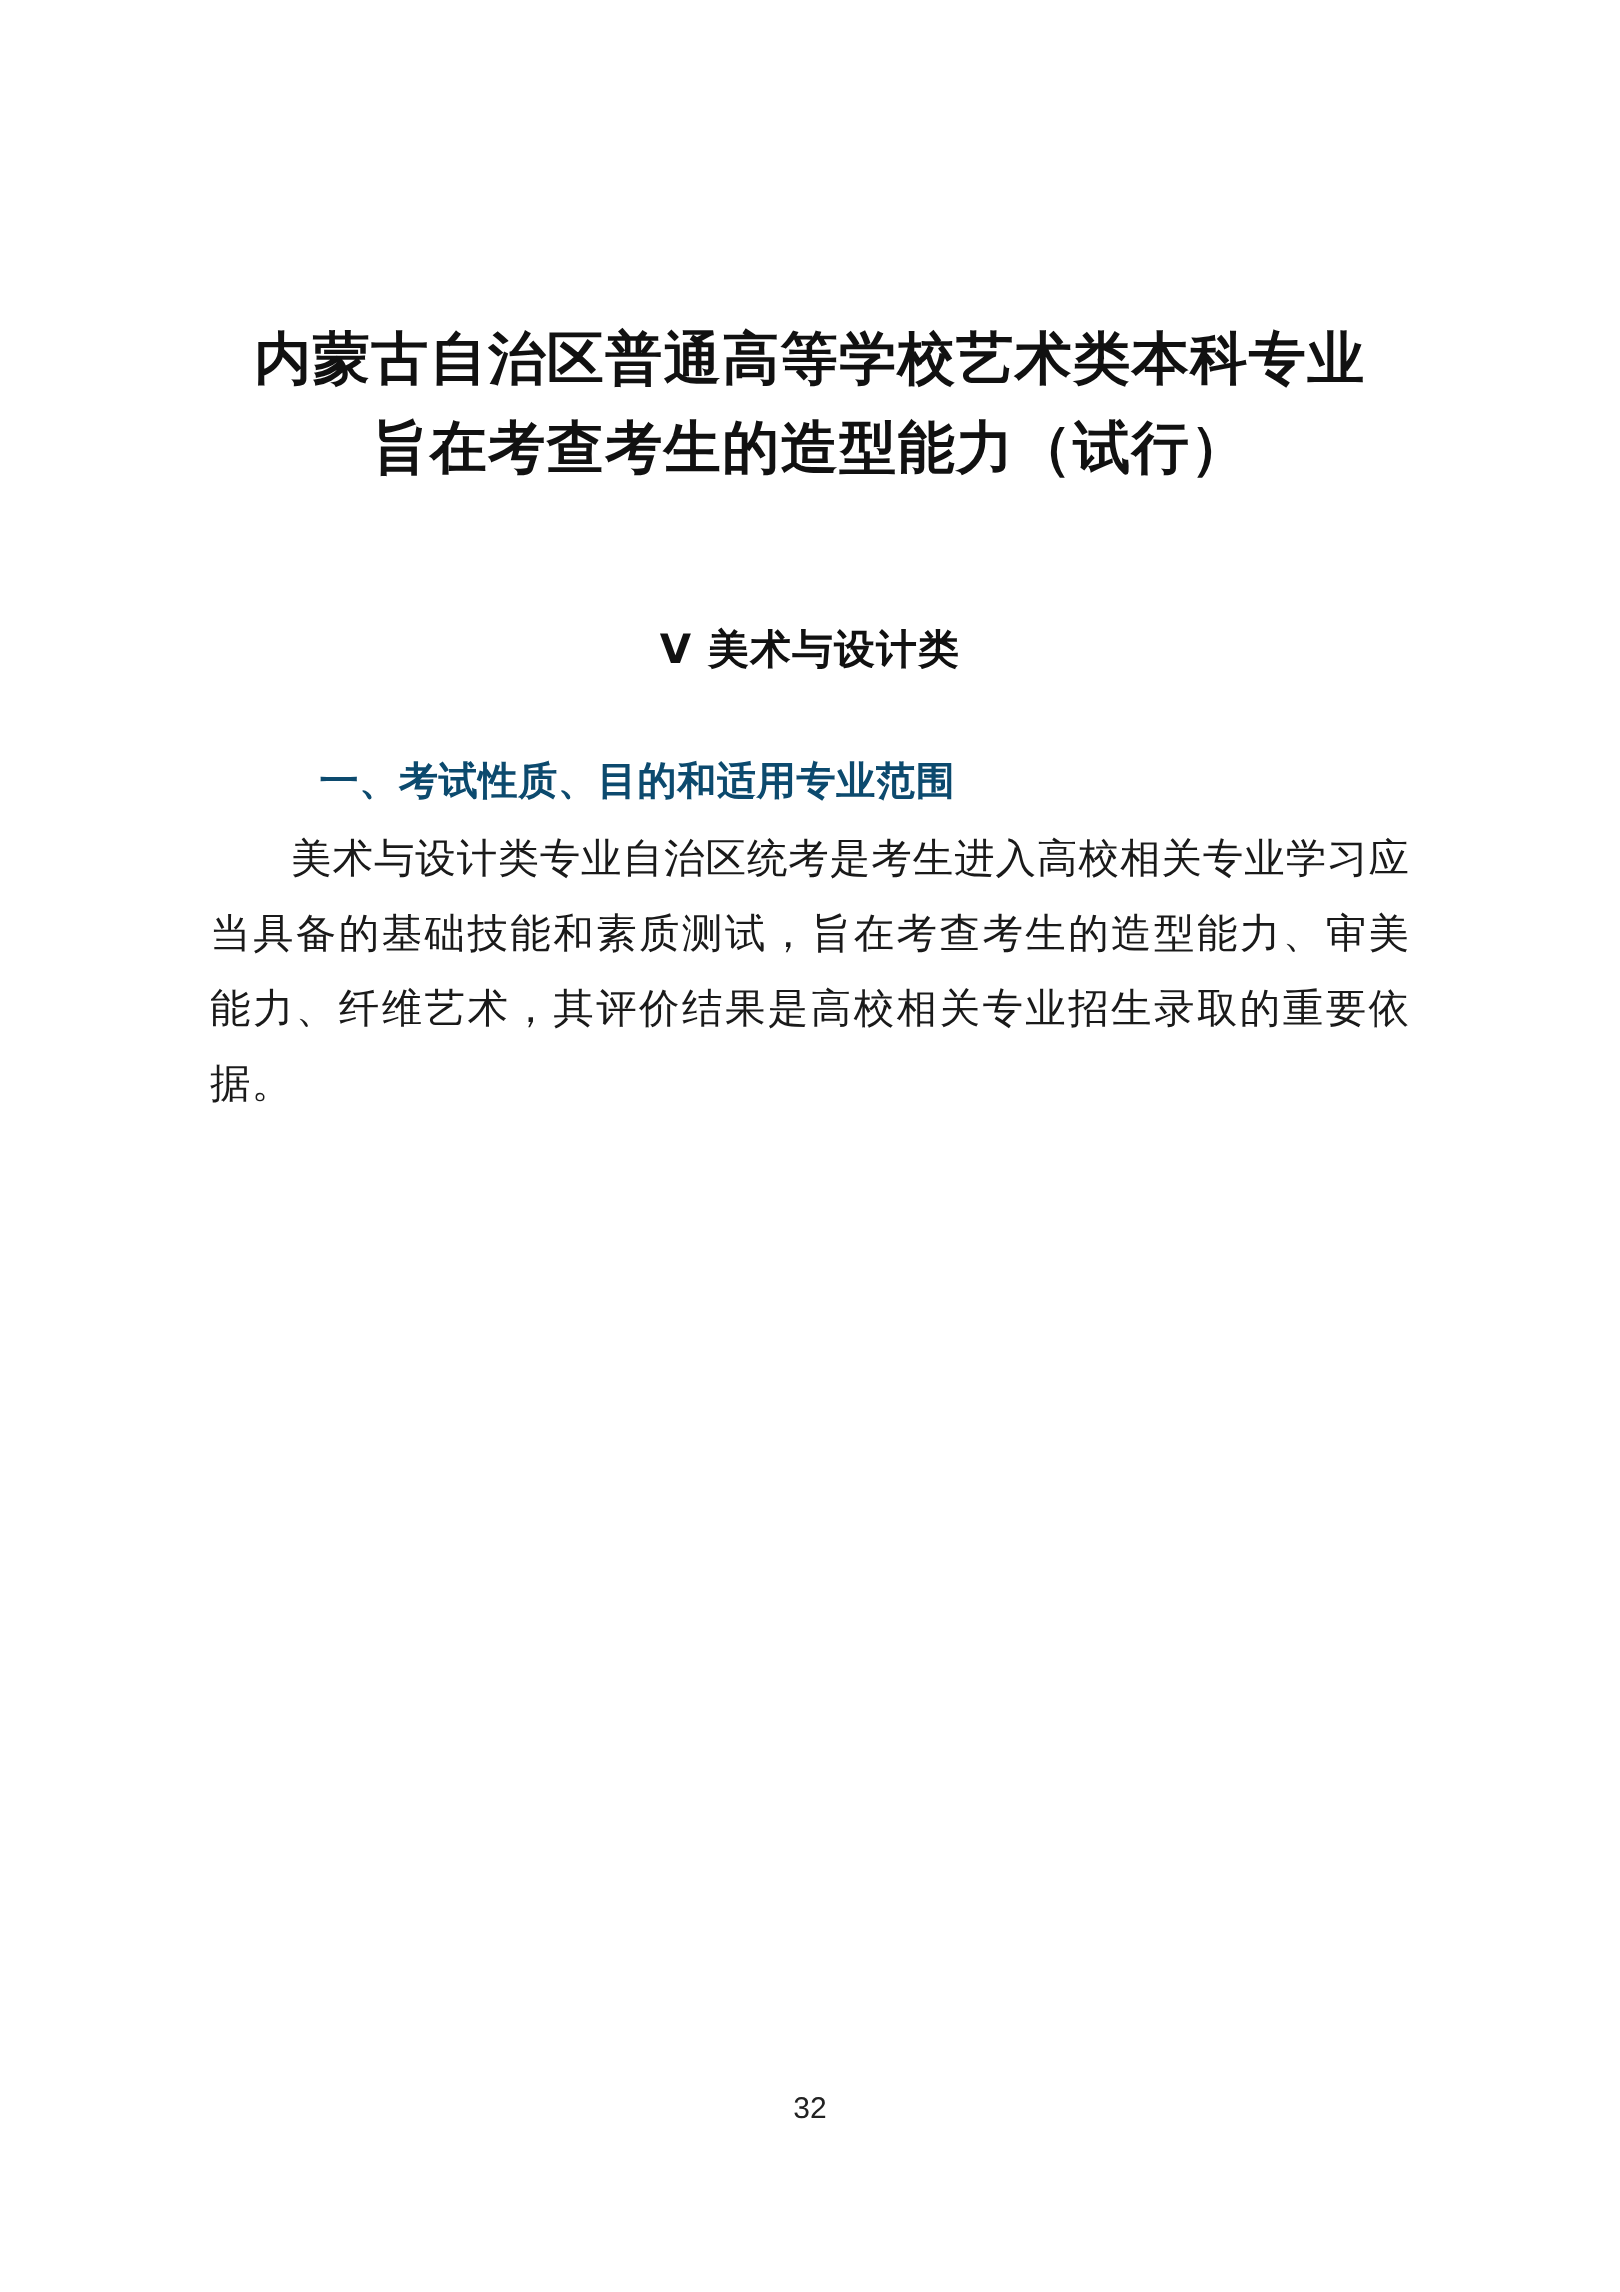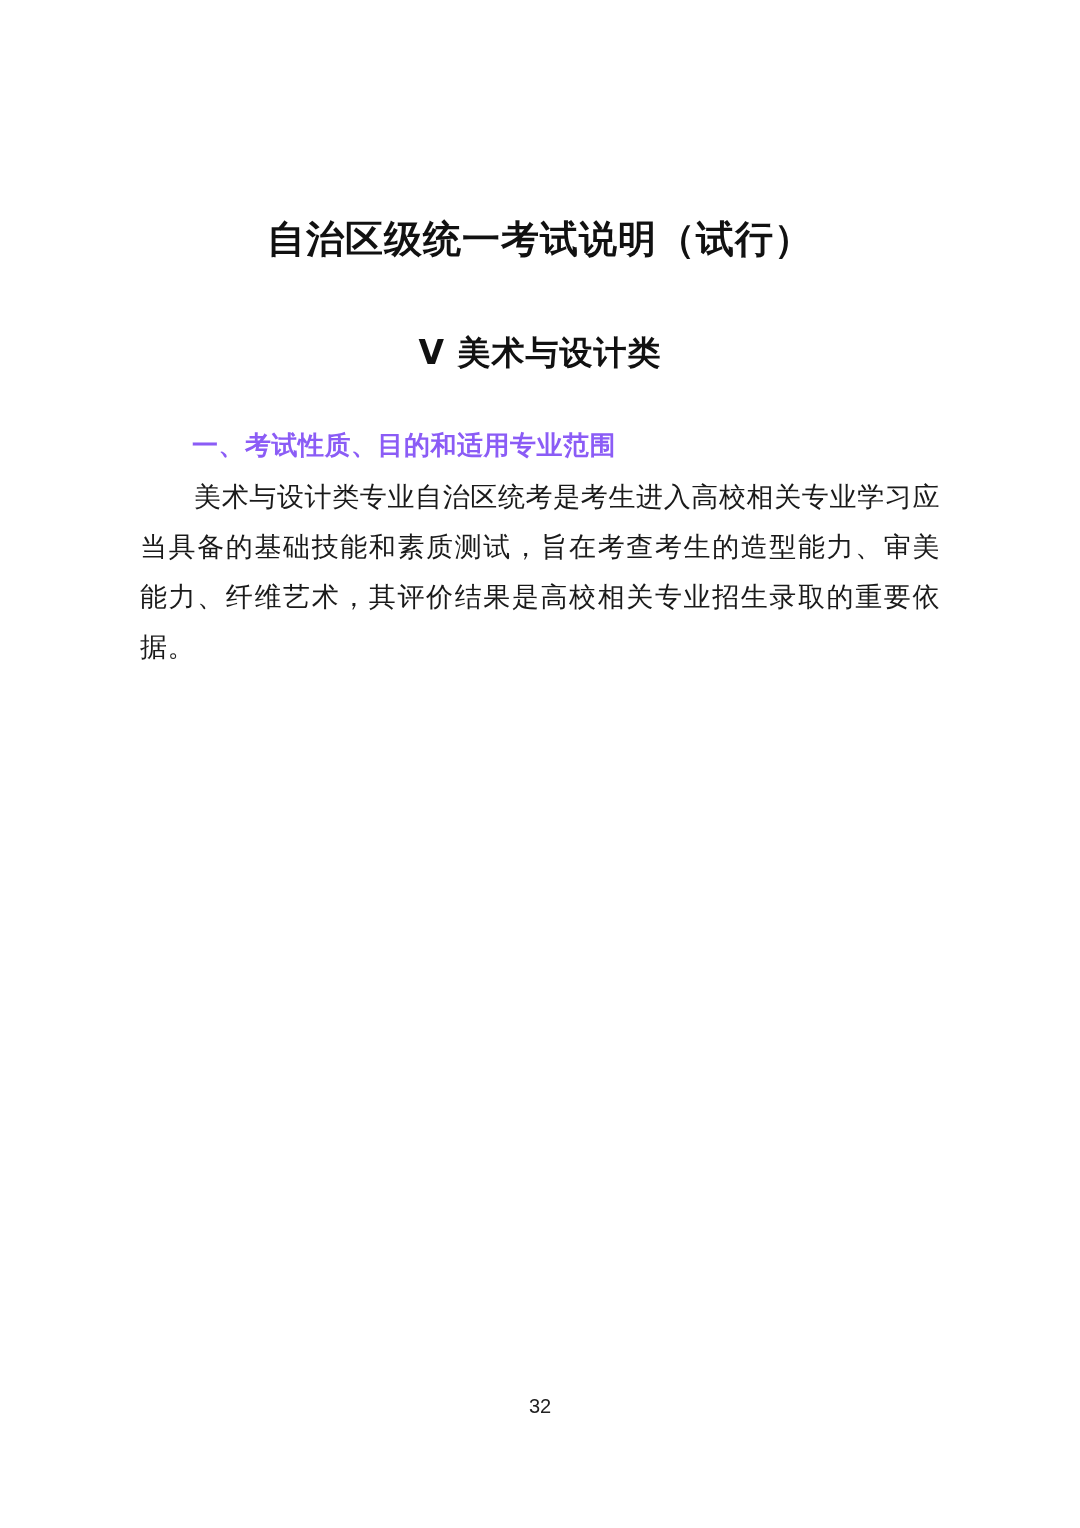--- a/index.html
+++ b/index.html
@@ -33,33 +33,33 @@
     color: #111111;
     margin: 0;
   }
   .doc-title .line {
     display: block;
   }
   .section-title {
     text-align: center;
     font-family: "DejaVu Sans", "Liberation Sans", sans-serif;
     font-weight: bold;
-    font-size: 33px;
+    font-size: 27px;
     letter-spacing: 1px;
-    margin-top: 62px;
+    margin-top: 87px;
     color: #111111;
   }
   .heading {
     font-family: "DejaVu Sans", "Liberation Sans", sans-serif;
     font-weight: bold;
     font-size: 26px;
     letter-spacing: 0.5px;
     margin-top: 52px;
-    margin-left: 52px;
-    color: #8b5cf6;
+    margin-left: 73px;
+    color: #0c4a6e;
   }
   .heading.tight {
     margin-top: 30px;
   }
   p.body {
     font-size: 27px;
     line-height: 1.85;
     text-align: justify;
     text-justify: inter-ideograph;
     text-indent: 54px;
@@ -82,21 +82,22 @@
   }
 </style>
 </head>
 <body>
 
 <div class="page">
 
   <div class="content">
 
     <h1 class="doc-title">
-      <span class="line">自治区级统一考试说明（试行）</span>
+      <span class="line">内蒙古自治区普通高等学校艺术类本科专业</span>
+      <span class="line">旨在考查考生的造型能力（试行）</span>
     </h1>
 
     <div class="section-title">V  美术与设计类</div>
 
     <div class="heading">一、考试性质、目的和适用专业范围</div>
 
     <p class="body">美术与设计类专业自治区统考是考生进入高校相关专业学习应当具备的基础技能和素质测试，旨在考查考生的造型能力、审美能力、纤维艺术，其评价结果是高校相关专业招生录取的重要依据。</p>
 
 
 

